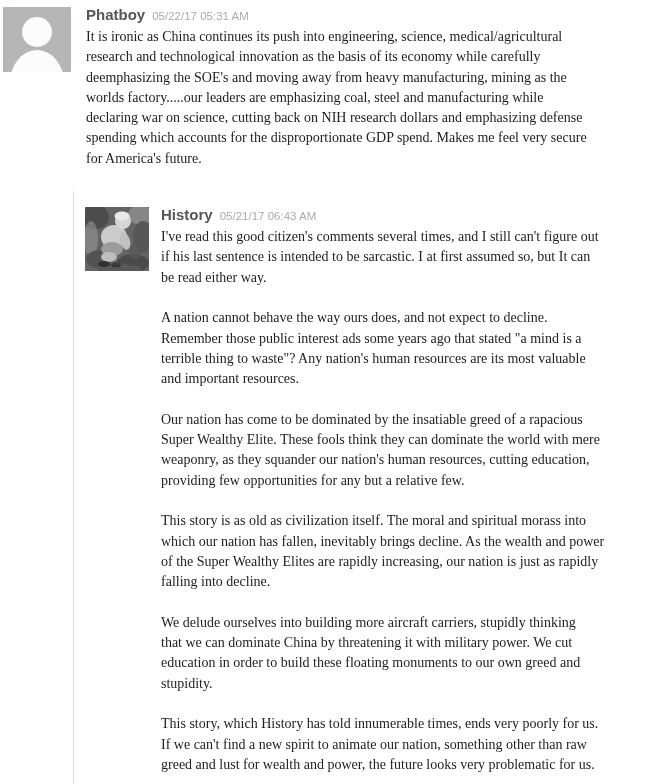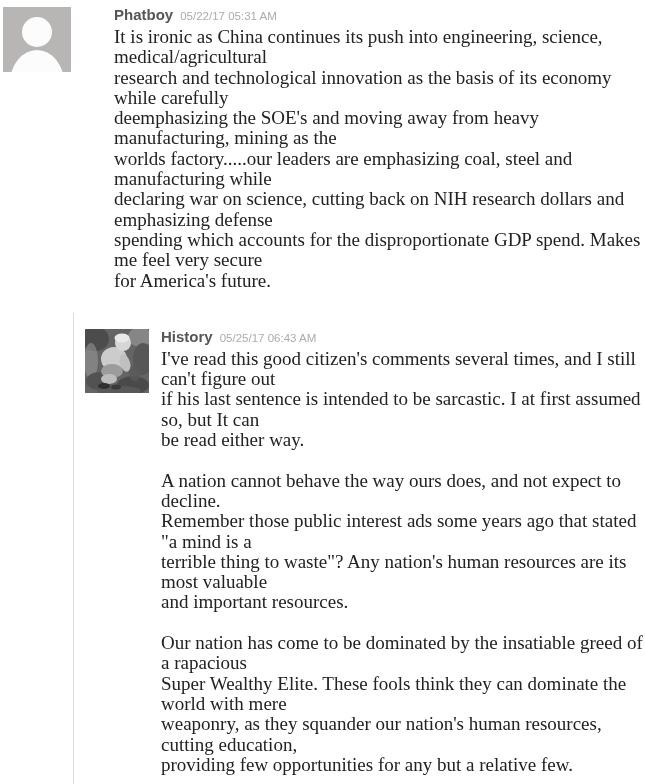--- a/index.html
+++ b/index.html
@@ -4,40 +4,40 @@
 <style>
   html, body { margin: 0; padding: 0; }
   body {
     width: 645px;
     height: 784px;
     background: #ffffff;
     overflow: hidden;
     font-family: "Liberation Sans", sans-serif;
   }
   .comment { display: flex; align-items: flex-start; }
-  .root-comment { padding: 7px 0 0 3px; gap: 28px; }
+  .root-comment { padding: 7px 0 0 3px; }
   .avatar-wrap { flex: none; font-size: 0; line-height: 0; }
   .comment-content { flex: 1; min-width: 0; }
   .root-comment > .comment-content { margin-left: 15px; }
   .reply > .comment-content { margin-left: 12px; }
   .comment-header { line-height: 16px; white-space: nowrap; }
   .author-name {
     font-size: 15px;
     font-weight: bold;
     color: var(--author-color, #55555a);
     cursor: pointer;
   }
   .timestamp {
     font-size: 11.5px;
     color: var(--timestamp-color, #ababab);
     margin-left: 7px;
   }
   .comment-body {
     font-family: "Liberation Serif", serif;
-    font-size: 19px;
+    font-size: 14px;
     line-height: 20.3px;
     color: var(--body-text-color, #222222);
     white-space: pre-line;
     margin-top: 3px;
   }
   .replies {
     margin: 22px 0 0 73px;
     border-left: 1px solid var(--thread-line-color, #dcdcdc);
     padding: 16px 0 11px 11px;
   }
@@ -85,21 +85,21 @@
         <ellipse cx="37" cy="9" rx="7.5" ry="4.5" fill="#e9e9e9"></ellipse>
         <ellipse cx="27" cy="42" rx="11" ry="7" fill="#9c9c9c"></ellipse>
         <ellipse cx="24" cy="50" rx="8" ry="5" fill="#bdbdbd"></ellipse>
         <ellipse cx="19" cy="57" rx="6" ry="3" fill="#303030"></ellipse>
         <ellipse cx="31" cy="58" rx="5" ry="2.5" fill="#3a3a3a"></ellipse>
         <ellipse cx="50" cy="44" rx="6" ry="8" fill="#595959" opacity="0.8"></ellipse>
       </svg>
     </div>
     <div class="comment-content">
       <div class="comment-header">
-        <span class="author-name">History</span><span class="timestamp">05/25/17 06:43 AM</span>
+        <span class="author-name">History</span><span class="timestamp">05/21/17 06:43 AM</span>
       </div>
       <div class="comment-body">I've read this good citizen's comments several times, and I still can't figure out
 if his last sentence is intended to be sarcastic. I at first assumed so, but It can
 be read either way.
 
 A nation cannot behave the way ours does, and not expect to decline.
 Remember those public interest ads some years ago that stated "a mind is a
 terrible thing to waste"? Any nation's human resources are its most valuable
 and important resources.
 

